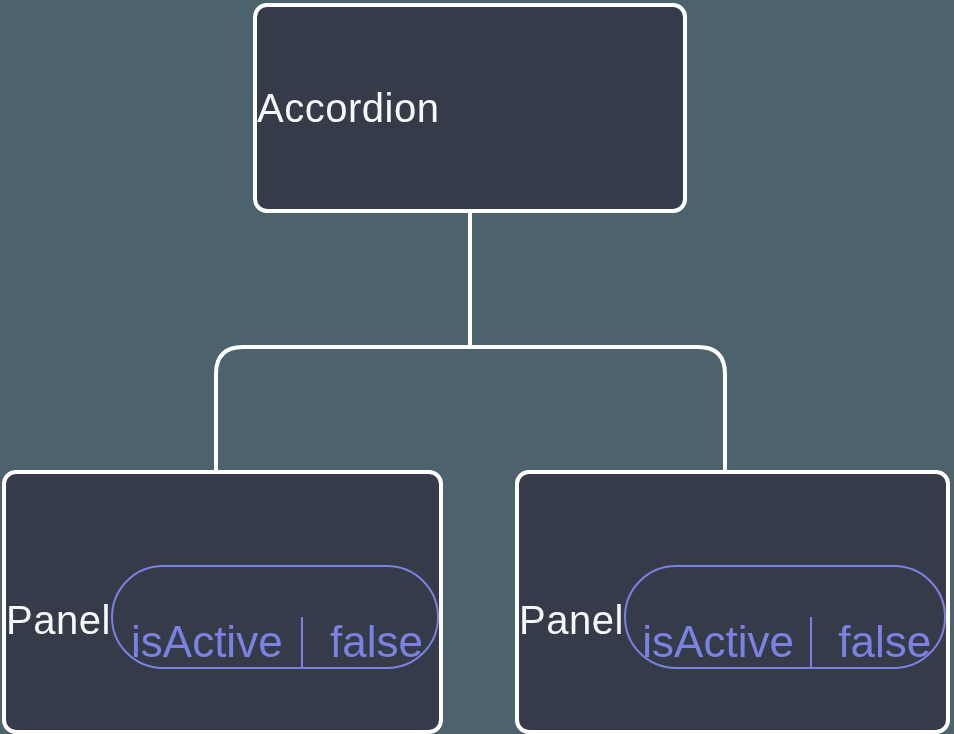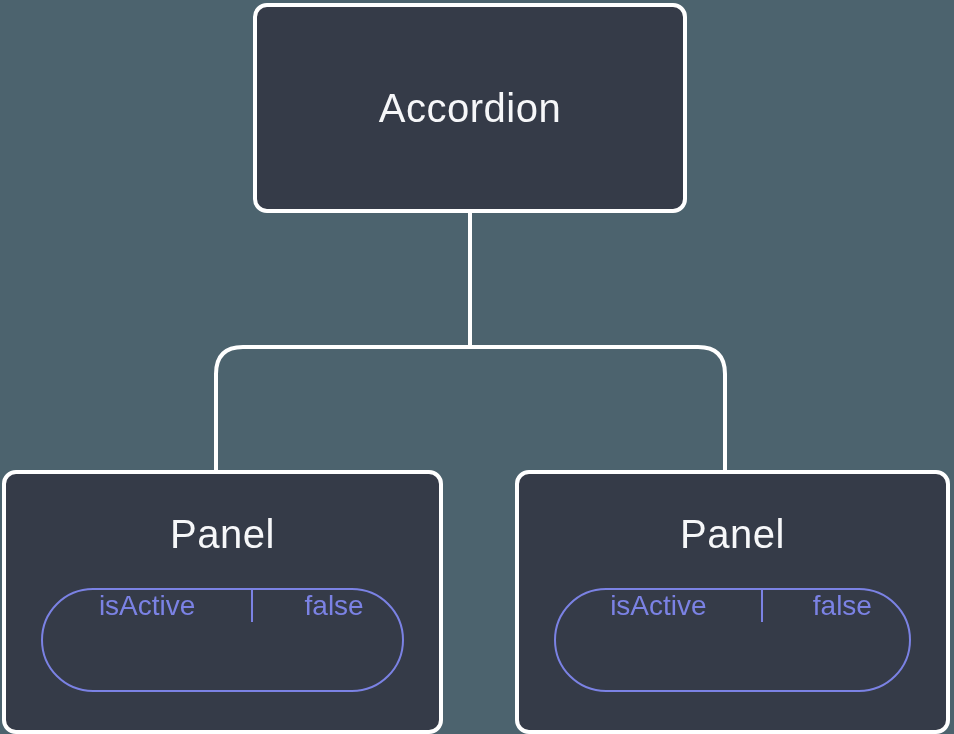--- a/index.html
+++ b/index.html
@@ -35,35 +35,33 @@
     border: 4px solid var(--node-border, #ffffff);
     border-radius: 14px;
   }
   .root-node {
     left: 253px;
     top: 3px;
     width: 434px;
     height: 210px;
     display: flex;
     align-items: center;
-    justify-content: center;
   }
   .node-label {
     color: var(--label, #f6f7f9);
     font-size: 40px;
     font-weight: 500;
     line-height: 48px;
     letter-spacing: 0.5px;
     white-space: nowrap;
   }
   .panel-node {
     top: 470px;
     height: 264px;
     display: flex;
-    flex-direction: column;
     align-items: center;
   }
   .panel-node.left {
     left: 2px;
     width: 441px;
   }
   .panel-node.right {
     left: 515px;
     width: 435px;
   }
@@ -71,23 +69,23 @@
     margin-top: 36px;
   }
   .prop-pill {
     margin-top: 30px;
     box-sizing: border-box;
     width: calc(100% - 70px);
     height: 104px;
     border: 2px solid var(--accent, #7b82e4);
     border-radius: 52px;
     display: flex;
-    align-items: flex-start;
+    align-items: flex-end;
     color: var(--accent, #7b82e4);
-    font-size: 28px;
+    font-size: 44px;
     font-weight: 400;
     overflow: hidden;
   }
   .pill-cell {
     display: flex;
     align-items: center;
     justify-content: center;
     white-space: nowrap;
   }
   .pill-name {

